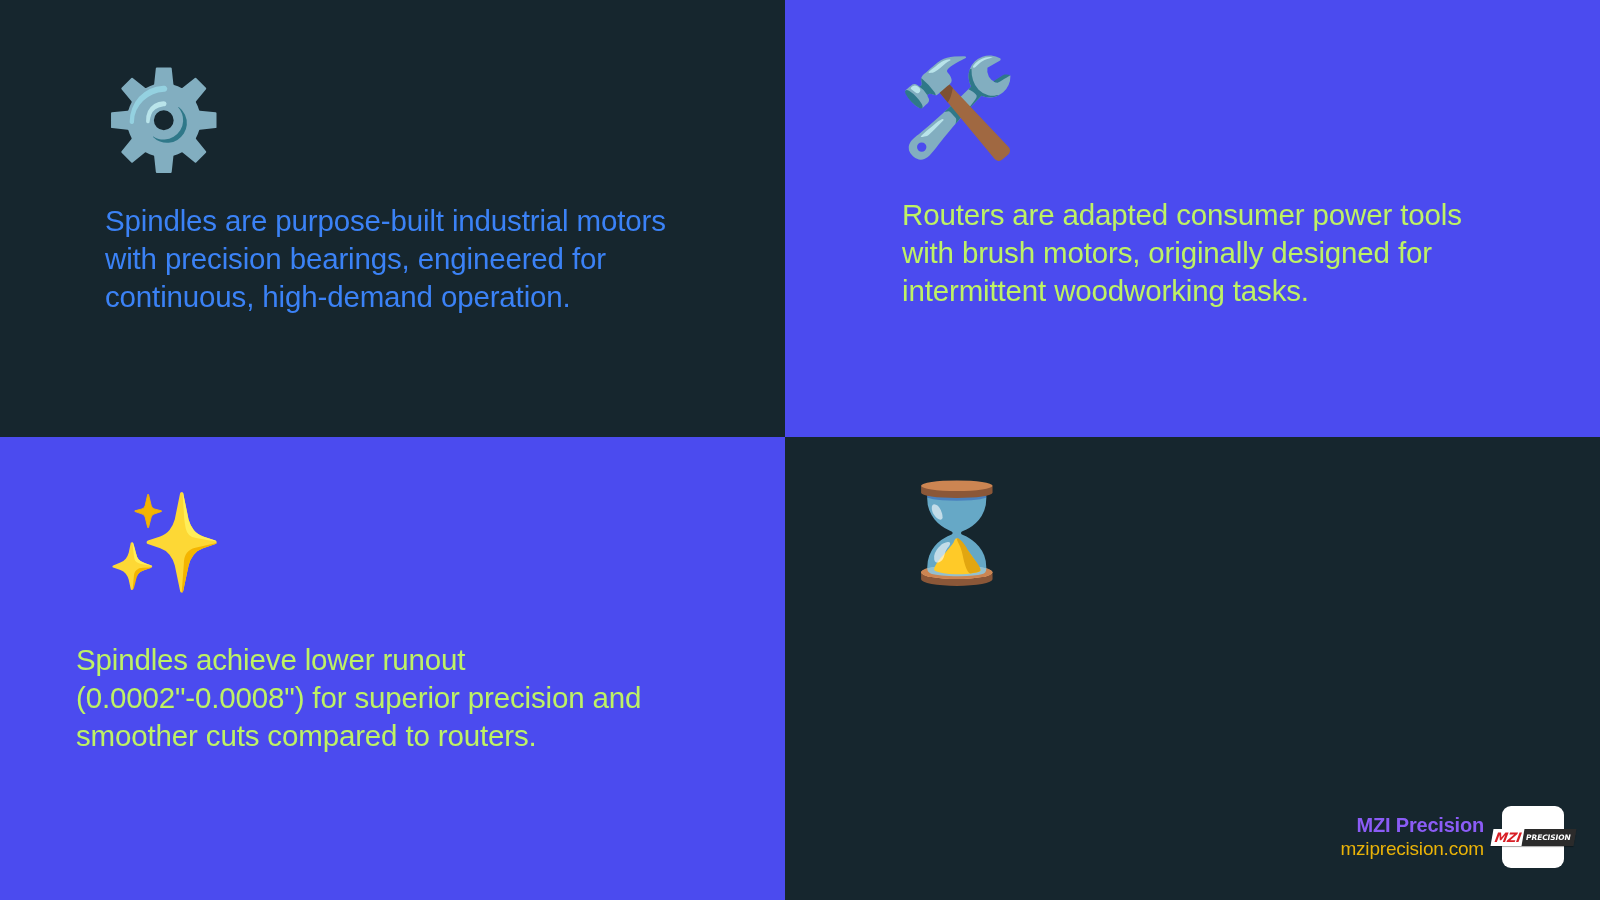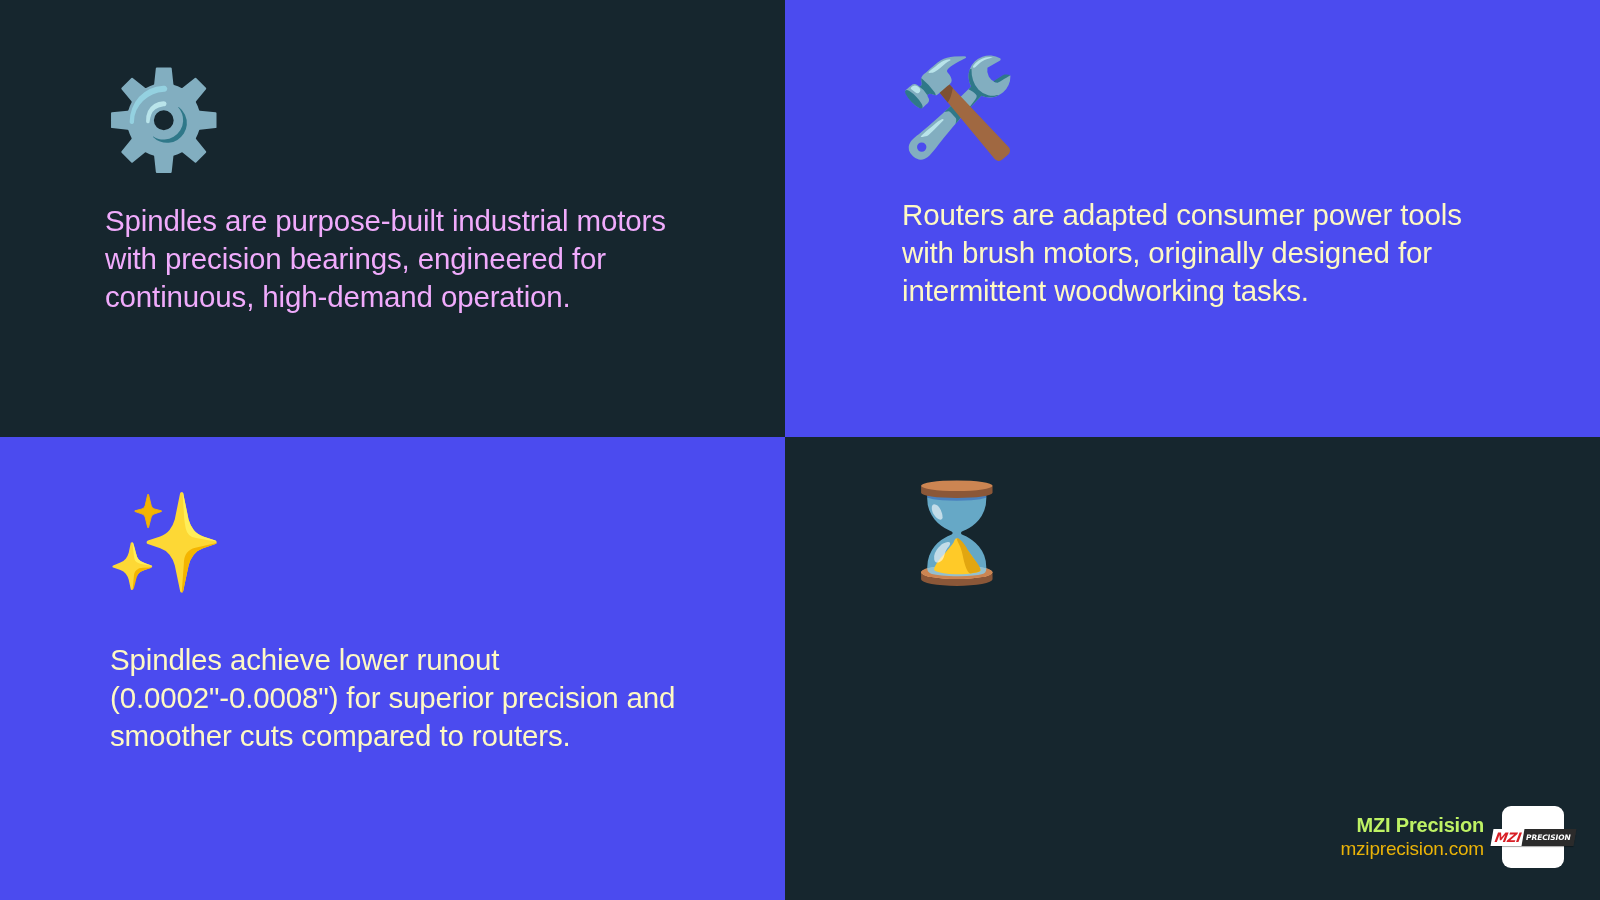--- a/index.html
+++ b/index.html
@@ -43,62 +43,62 @@
   
   .q1 .panel-emoji { margin: 72px 0 0 104px; }
   .q1 .panel-text  { margin: 34px 0 0 105px; width: 600px; }
 
   
   .q2 .panel-emoji { margin: 60px 0 0 113px; }
   .q2 .panel-text  { margin: 40px 0 0 117px; width: 560px; }
 
   
   .q3 .panel-emoji { margin: 58px 0 0 105px; }
-  .q3 .panel-text  { margin: 50px 0 0 110px; width: 580px; }
+  .q3 .panel-text  { margin: 50px 0 0 76px; width: 580px; }
 
   
   .q4 .panel-emoji { margin: 48px 0 0 112px; }
   .q4 .panel-text  { margin: 40px 0 0 117px; width: 570px; }
 
   .panel-emoji {
     font-size: 96px;
     line-height: 1;
     font-family: "DejaVu Sans", sans-serif;
     user-select: none;
   }
 
   .panel-text {
     font-size: 29.5px;
     line-height: 1.285;
     letter-spacing: -0.15px;
     white-space: pre-line;
   }
 
-  .text--lavender { color: #f0abfc; }
-  .text--white    { color: #fef9c3; }
+  .text--lavender { color: #3b82f6; }
+  .text--white    { color: #bef264; }
 
   
   .branding {
     position: absolute;
     right: 36px;
     bottom: 32px;
     display: flex;
     align-items: center;
     gap: 18px;
   }
 
   .branding-text {
     display: flex;
     flex-direction: column;
     align-items: flex-end;
     gap: 3px;
   }
 
   .brand-name {
-    color: #bef264;
+    color: #8b5cf6;
     font-size: 20px;
     font-weight: bold;
     letter-spacing: -0.2px;
     line-height: 1.1;
   }
 
   .brand-url {
     color: #eab308;
     font-size: 19px;
     font-weight: normal;

